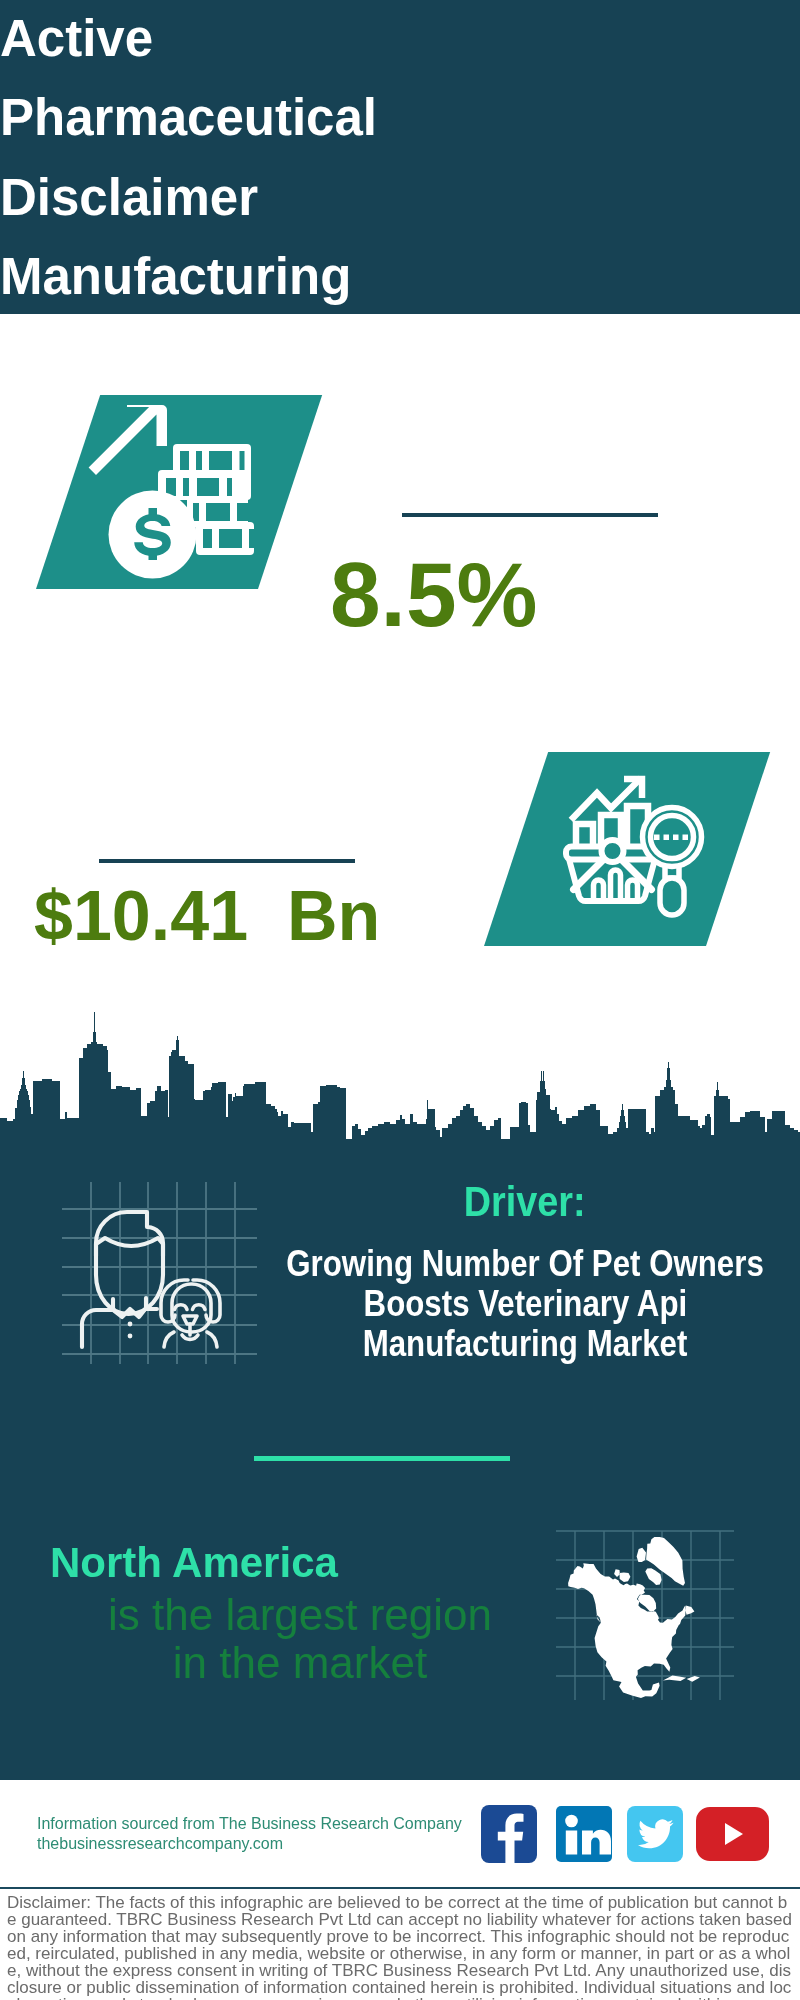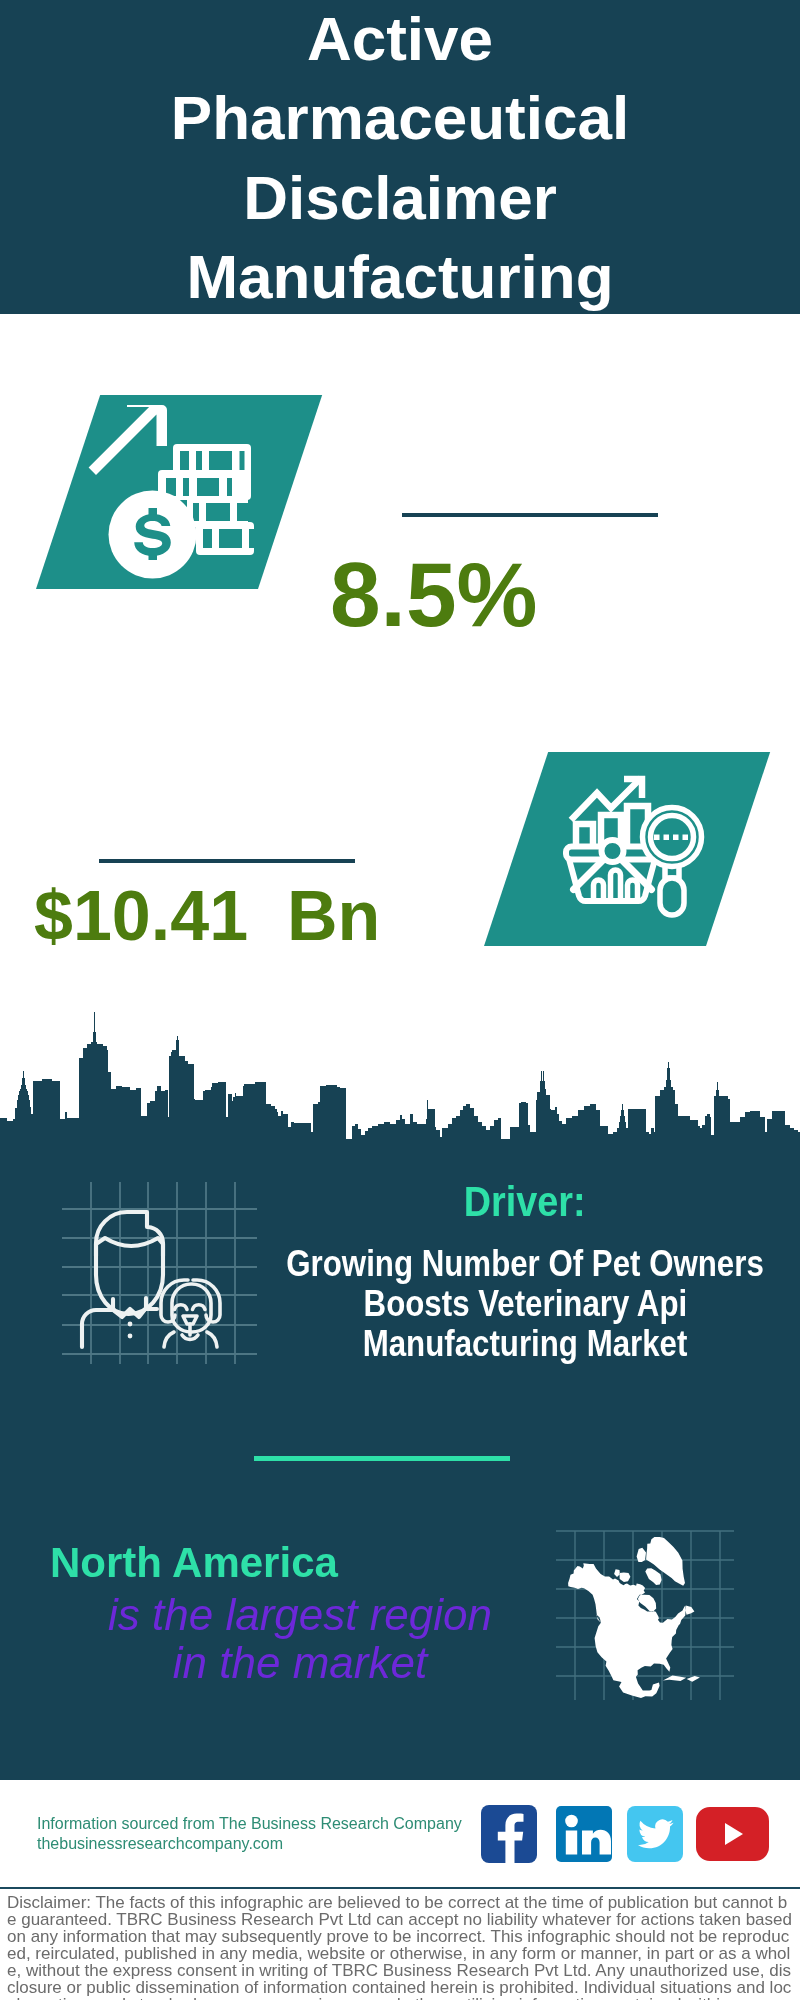--- a/index.html
+++ b/index.html
@@ -2,22 +2,22 @@
 <html><head>
 <meta charset="utf-8">
 <style>
   html,body{margin:0;padding:0;}
   body{width:800px;height:2000px;background:#ffffff;
        font-family:"Liberation Sans",sans-serif;overflow:hidden;}
   #page{position:relative;width:800px;height:2000px;overflow:hidden;background:#fff;}
 
   
   .header{position:absolute;left:0;top:0;width:800px;height:314px;background:#174254;overflow:hidden;}
-  .header-title{position:absolute;left:0;top:-1px;width:800px;text-align:center;color:#ffffff;
-    font-size:62px;font-weight:bold;line-height:79.3px;}
+  .header-title{position:absolute;left:0;top:-1px;width:800px;color:#ffffff;
+    font-size:51px;font-weight:bold;line-height:79.3px;}
 
   
   .para{position:absolute;width:222px;height:194px;background:#1d8f89;
         transform:skewX(-18.3deg);transform-origin:bottom left;}
   .icon-abs{position:absolute;}
 
   
   .stat-label{position:absolute;color:#174254;font-weight:bold;text-align:center;
      font-size:41px;line-height:57px;letter-spacing:0.1px;}
   .divider{position:absolute;background:#174254;height:4px;}
@@ -30,21 +30,21 @@
   .driver-head{position:absolute;color:#2ee0a8;font-weight:bold;text-align:center;
      font-size:42px;line-height:42px;}
   .driver-head span{display:inline-block;white-space:nowrap;transform:scaleX(0.9);transform-origin:center;}
   .driver-body{position:absolute;color:#ffffff;font-weight:bold;text-align:center;
      font-size:36px;line-height:40px;}
   .driver-body span{display:inline-block;white-space:nowrap;transform:scaleX(0.868);transform-origin:center;}
   .grn-div{position:absolute;background:#2ee0a8;height:5px;}
 
   .region-head{position:absolute;color:#2ee0a8;font-weight:bold;text-align:left;
      font-size:42px;line-height:42px;}
-  .region-body{position:absolute;color:#6d28d9;text-align:center;font-size:44px;line-height:48px;font-style:italic;}
+  .region-body{position:absolute;color:#15803d;text-align:center;font-size:44px;line-height:48px;}
 
   
   .src{position:absolute;color:#2d8c74;font-size:16px;line-height:20px;}
   .disc{position:absolute;color:#6b6b6b;font-size:17px;line-height:17px;word-break:break-all;}
   .hr{position:absolute;background:#1b4a5e;height:2px;}
 </style>
 </head>
 <body>
 
 <div id="page">

